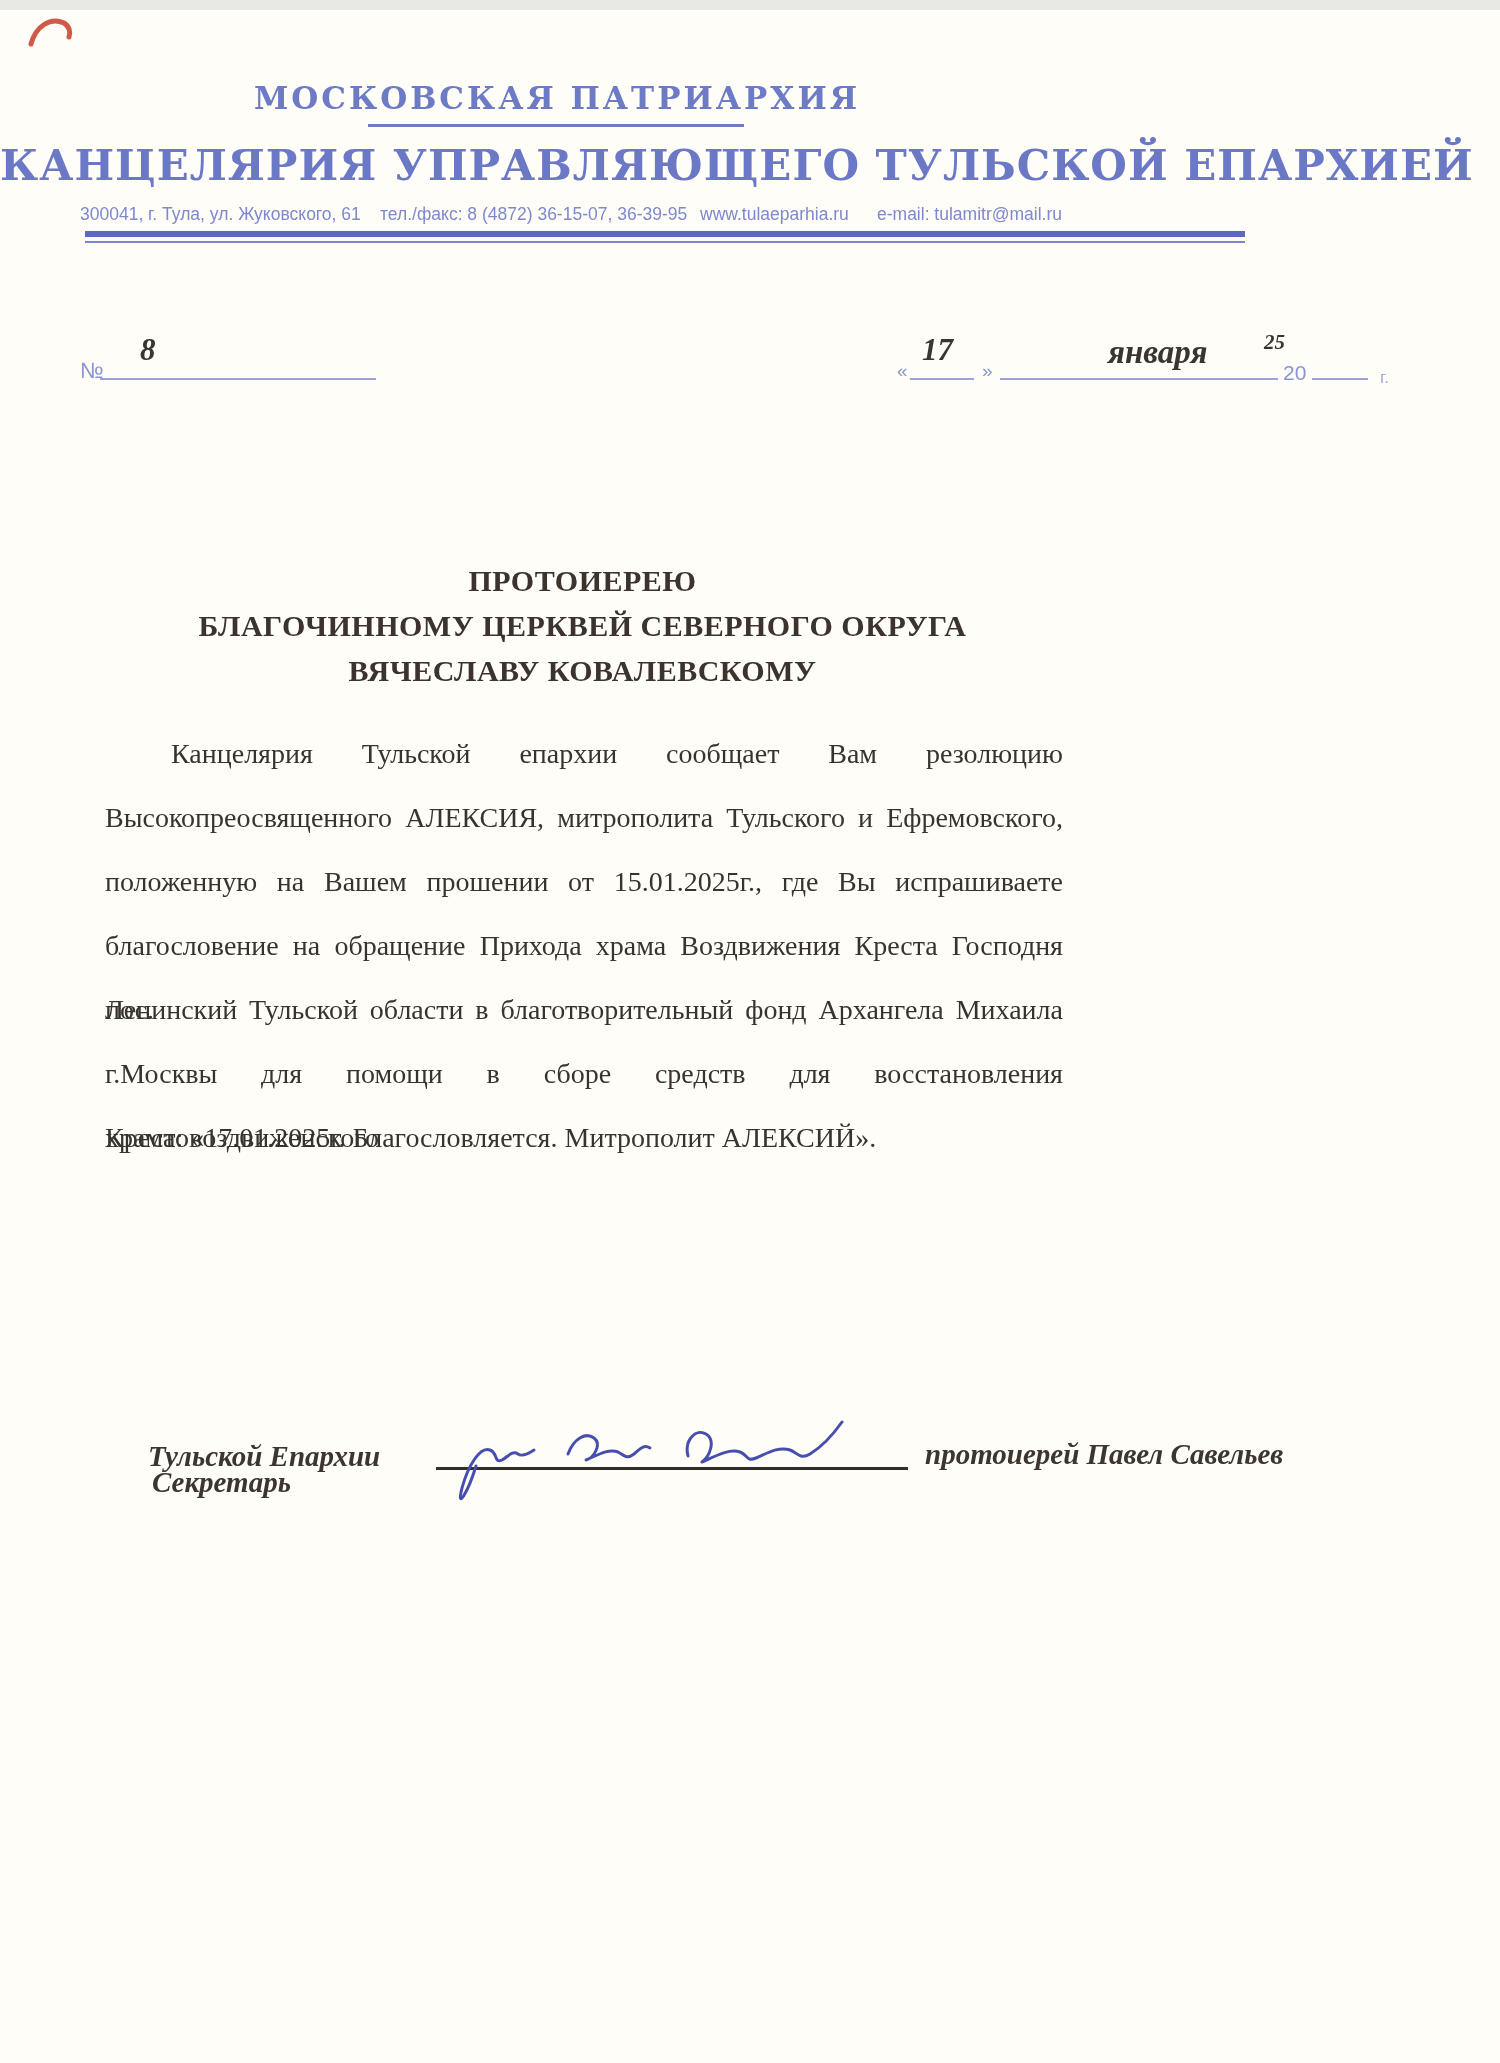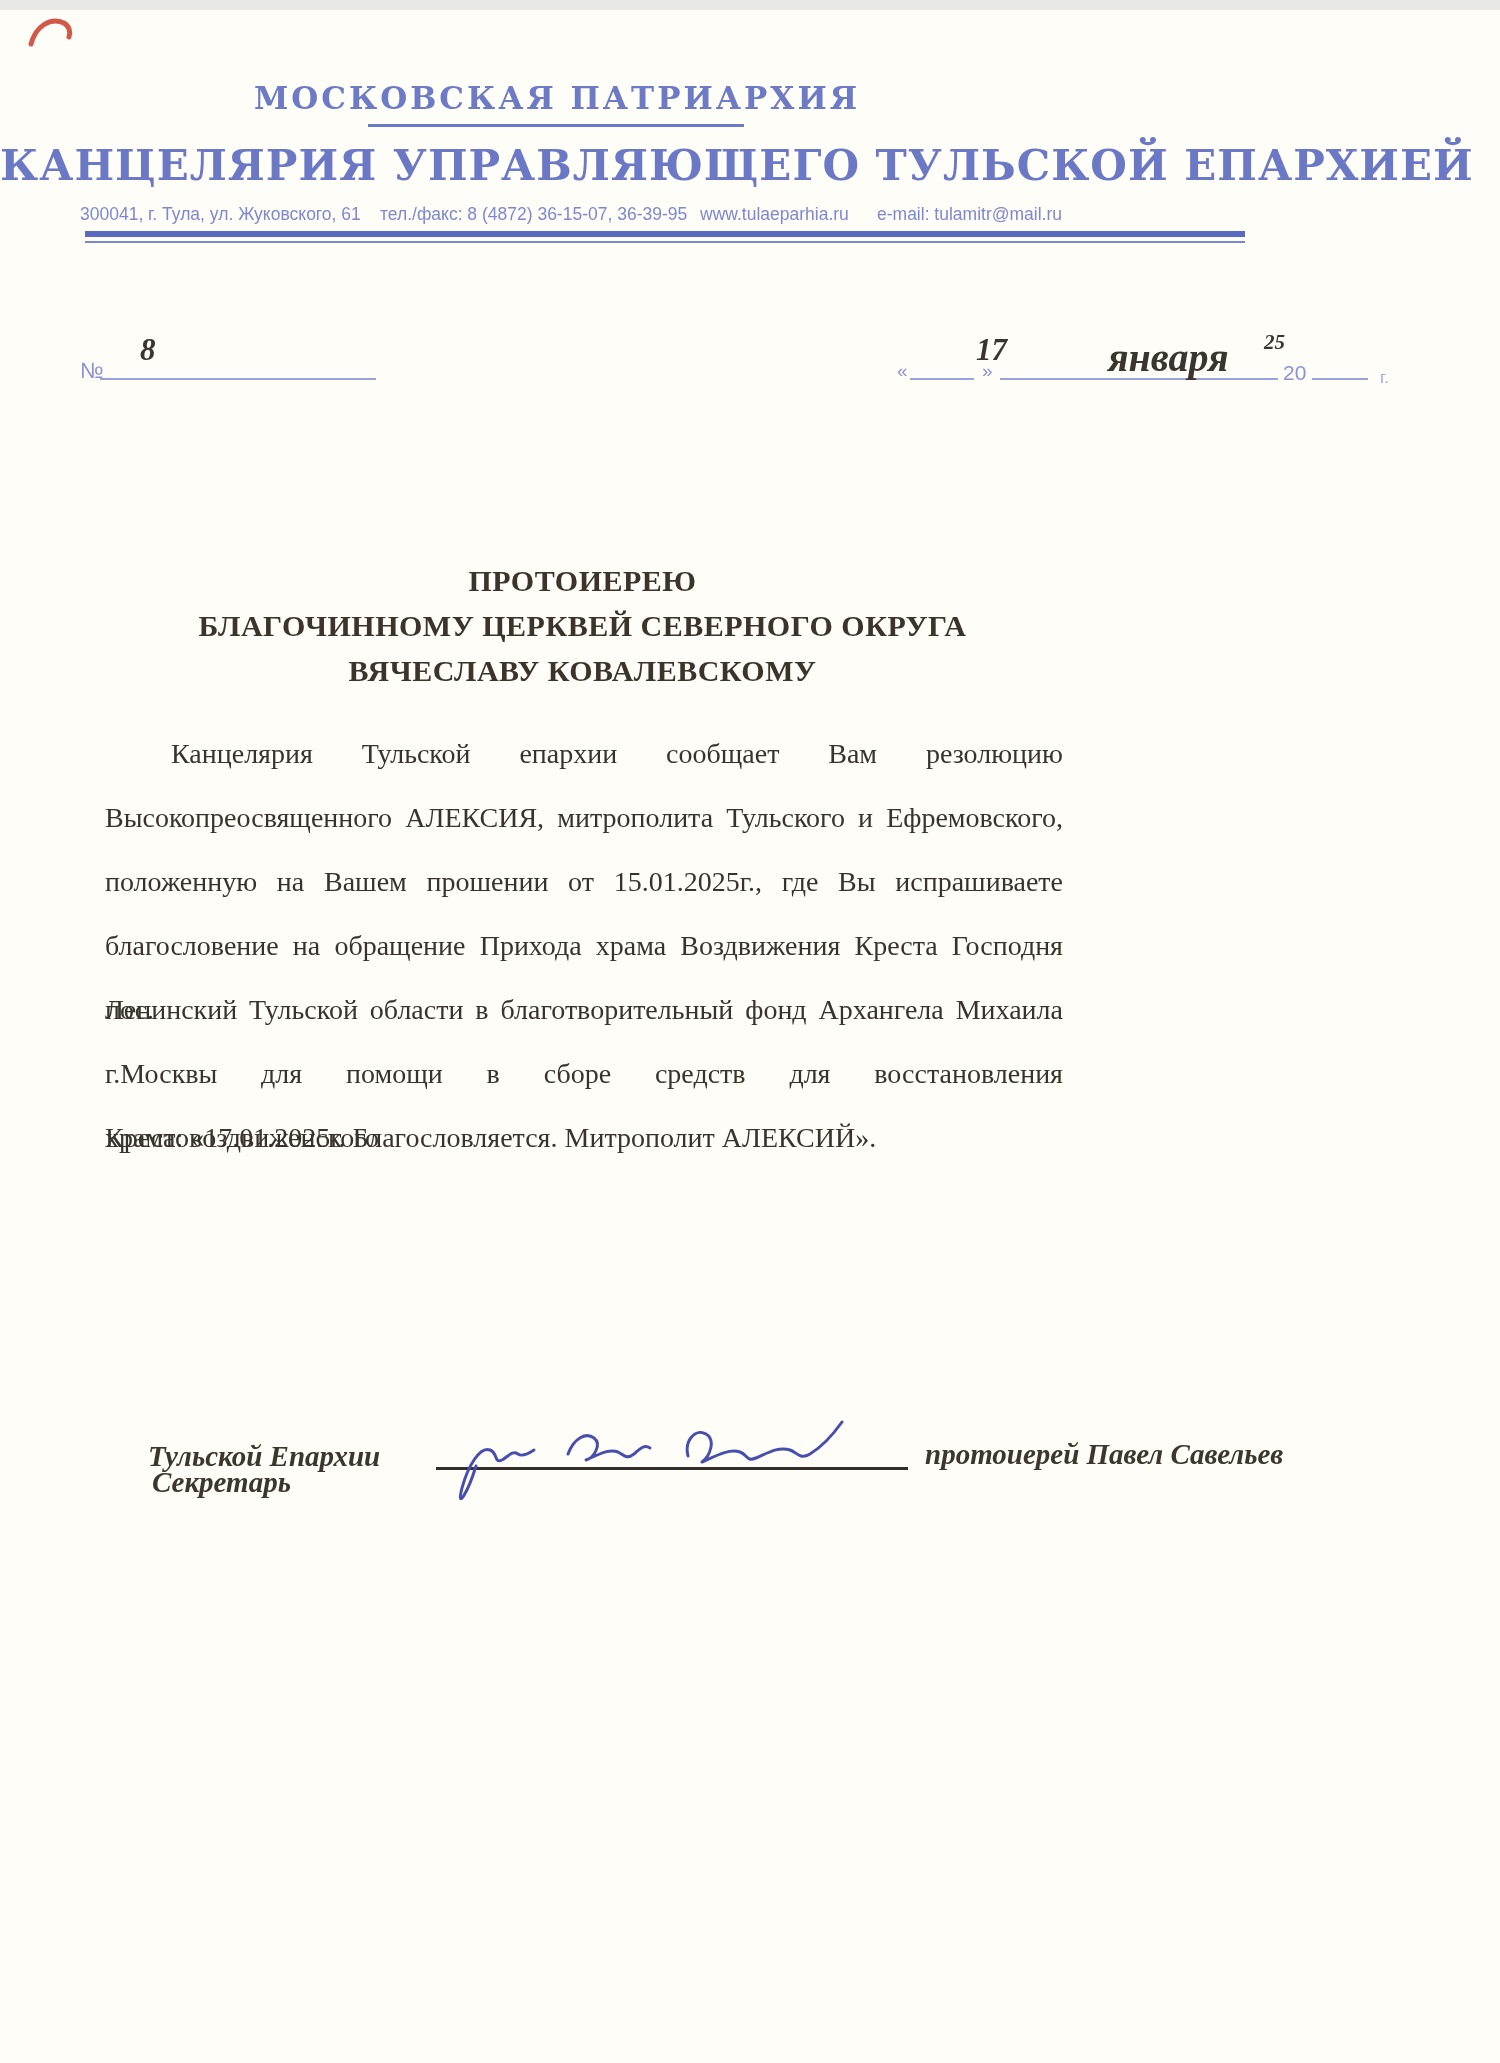--- a/index.html
+++ b/index.html
@@ -120,25 +120,25 @@
     <div class="abs rule-thin"></div>
   </div>
 
   <div>
     <div class="abs form-blue" style="left:80px; top:348px; font-size:22px;">№</div>
     <div class="abs hand" style="left:140px; top:322px; font-size:31px;">8</div>
     <div class="abs blank-line" style="left:100px; top:368px; width:276px;"></div>
 
     <div class="abs form-blue" style="left:897px; top:350px; font-size:19px;">«</div>
     <div class="abs blank-line" style="left:910px; top:368px; width:64px;"></div>
-    <div class="abs hand" style="left:976px; top:322px; font-size:31px;">17</div>
+    <div class="abs hand" style="left:922px; top:322px; font-size:31px;">17</div>
     <div class="abs form-blue" style="left:982px; top:350px; font-size:19px;">»</div>
 
     <div class="abs blank-line" style="left:1000px; top:368px; width:278px;"></div>
-    <div class="abs hand" style="left:1108px; top:324px; font-size:40px;">января</div>
+    <div class="abs hand" style="left:1108px; top:324px; font-size:33px;">января</div>
 
     <div class="abs form-blue" style="left:1283px; top:351px; font-size:21px;">20</div>
     <div class="abs blank-line" style="left:1312px; top:368px; width:56px;"></div>
     <div class="abs hand" style="left:1264px; top:320px; font-size:21px;">25</div>
     <div class="abs form-blue" style="left:1380px; top:358px; font-size:17px; opacity:0.8;">г.</div>
   </div>
 
   <div class="abs addressee">
     <div>ПРОТОИЕРЕЮ</div>
     <div>БЛАГОЧИННОМУ ЦЕРКВЕЙ СЕВЕРНОГО ОКРУГА</div>

